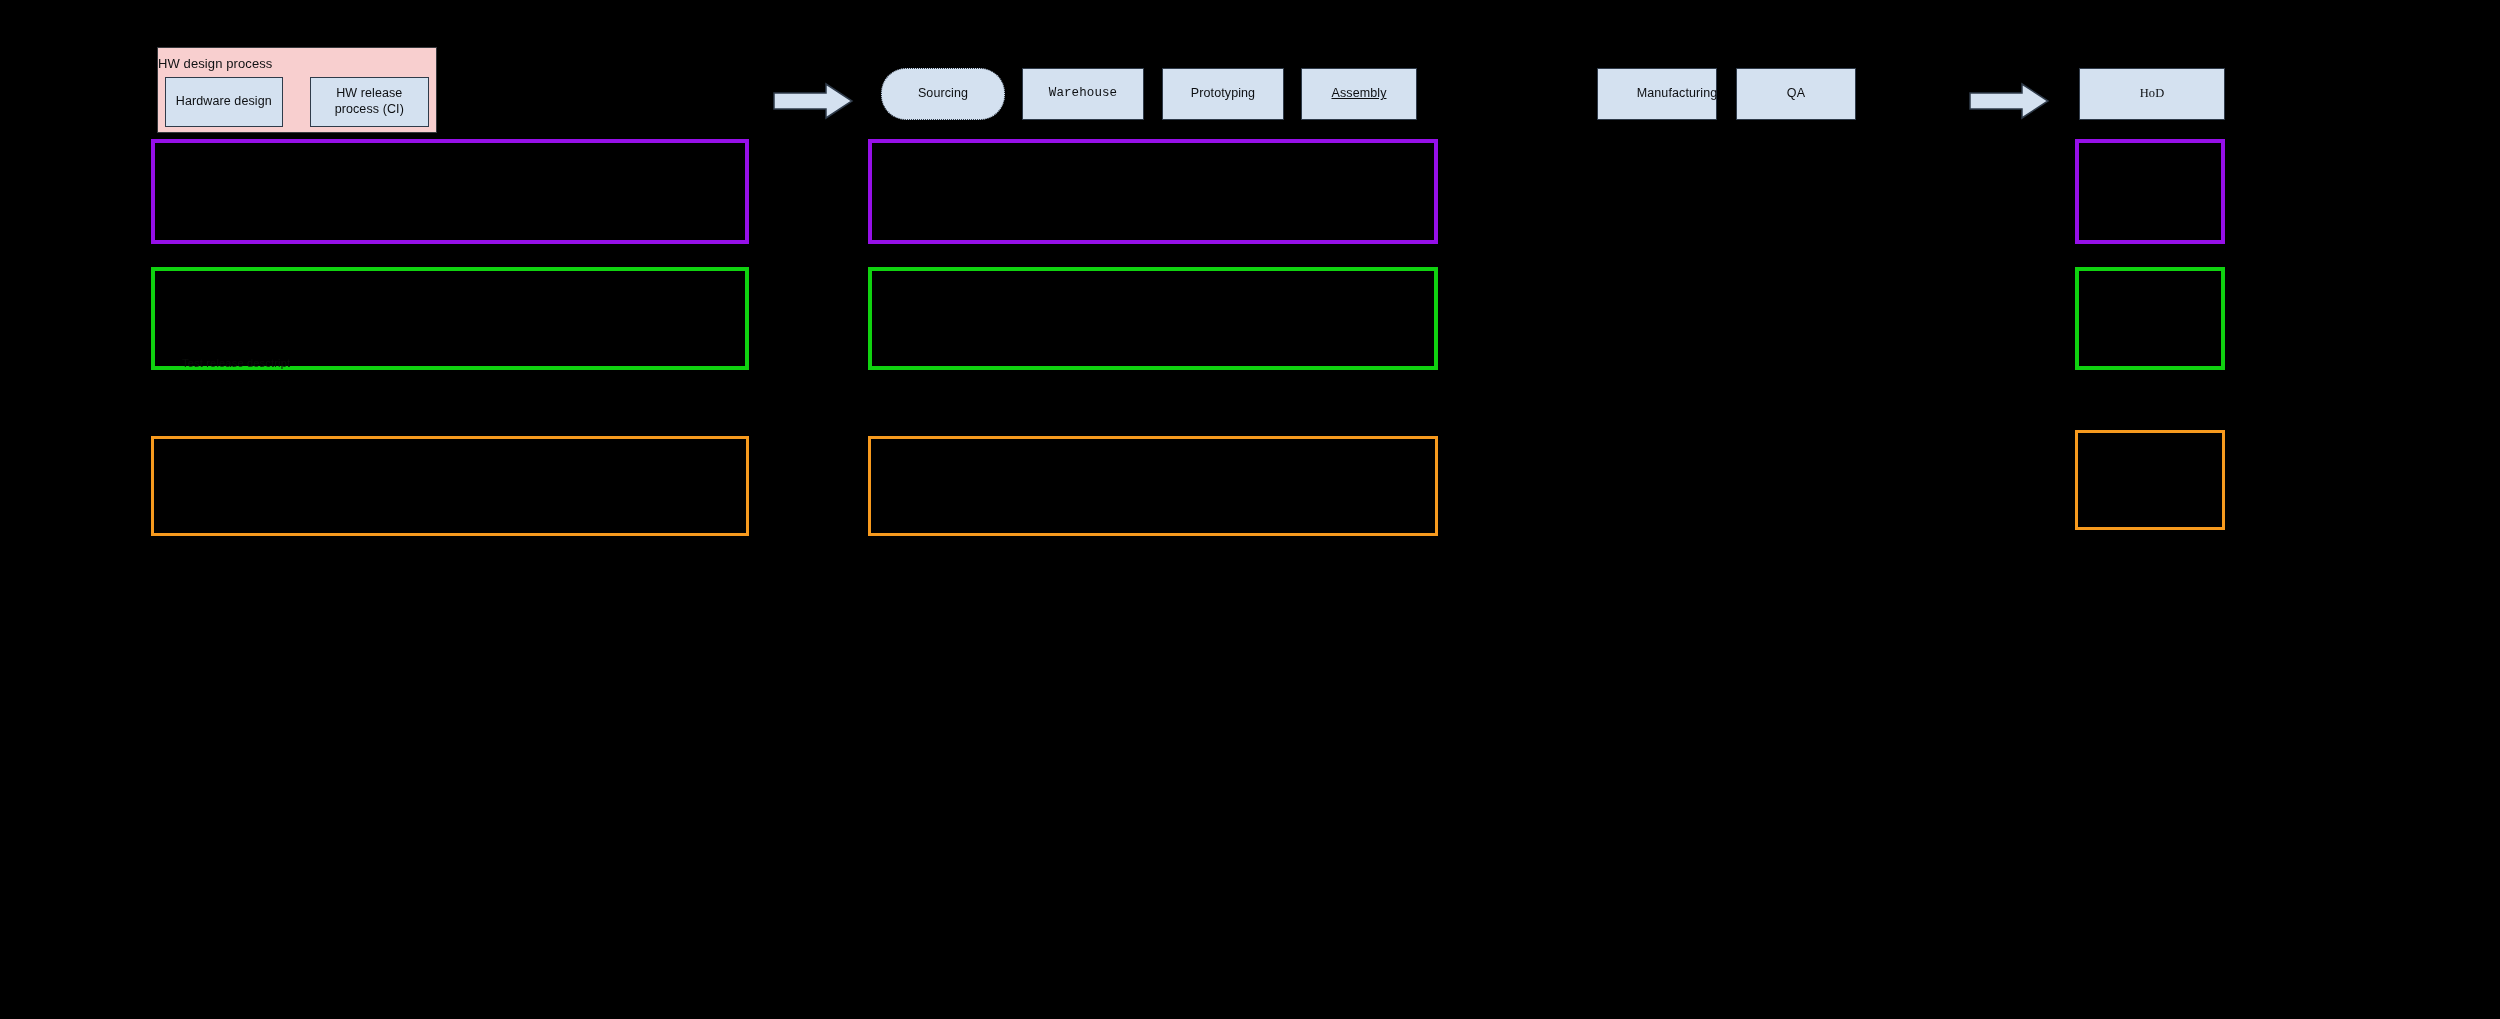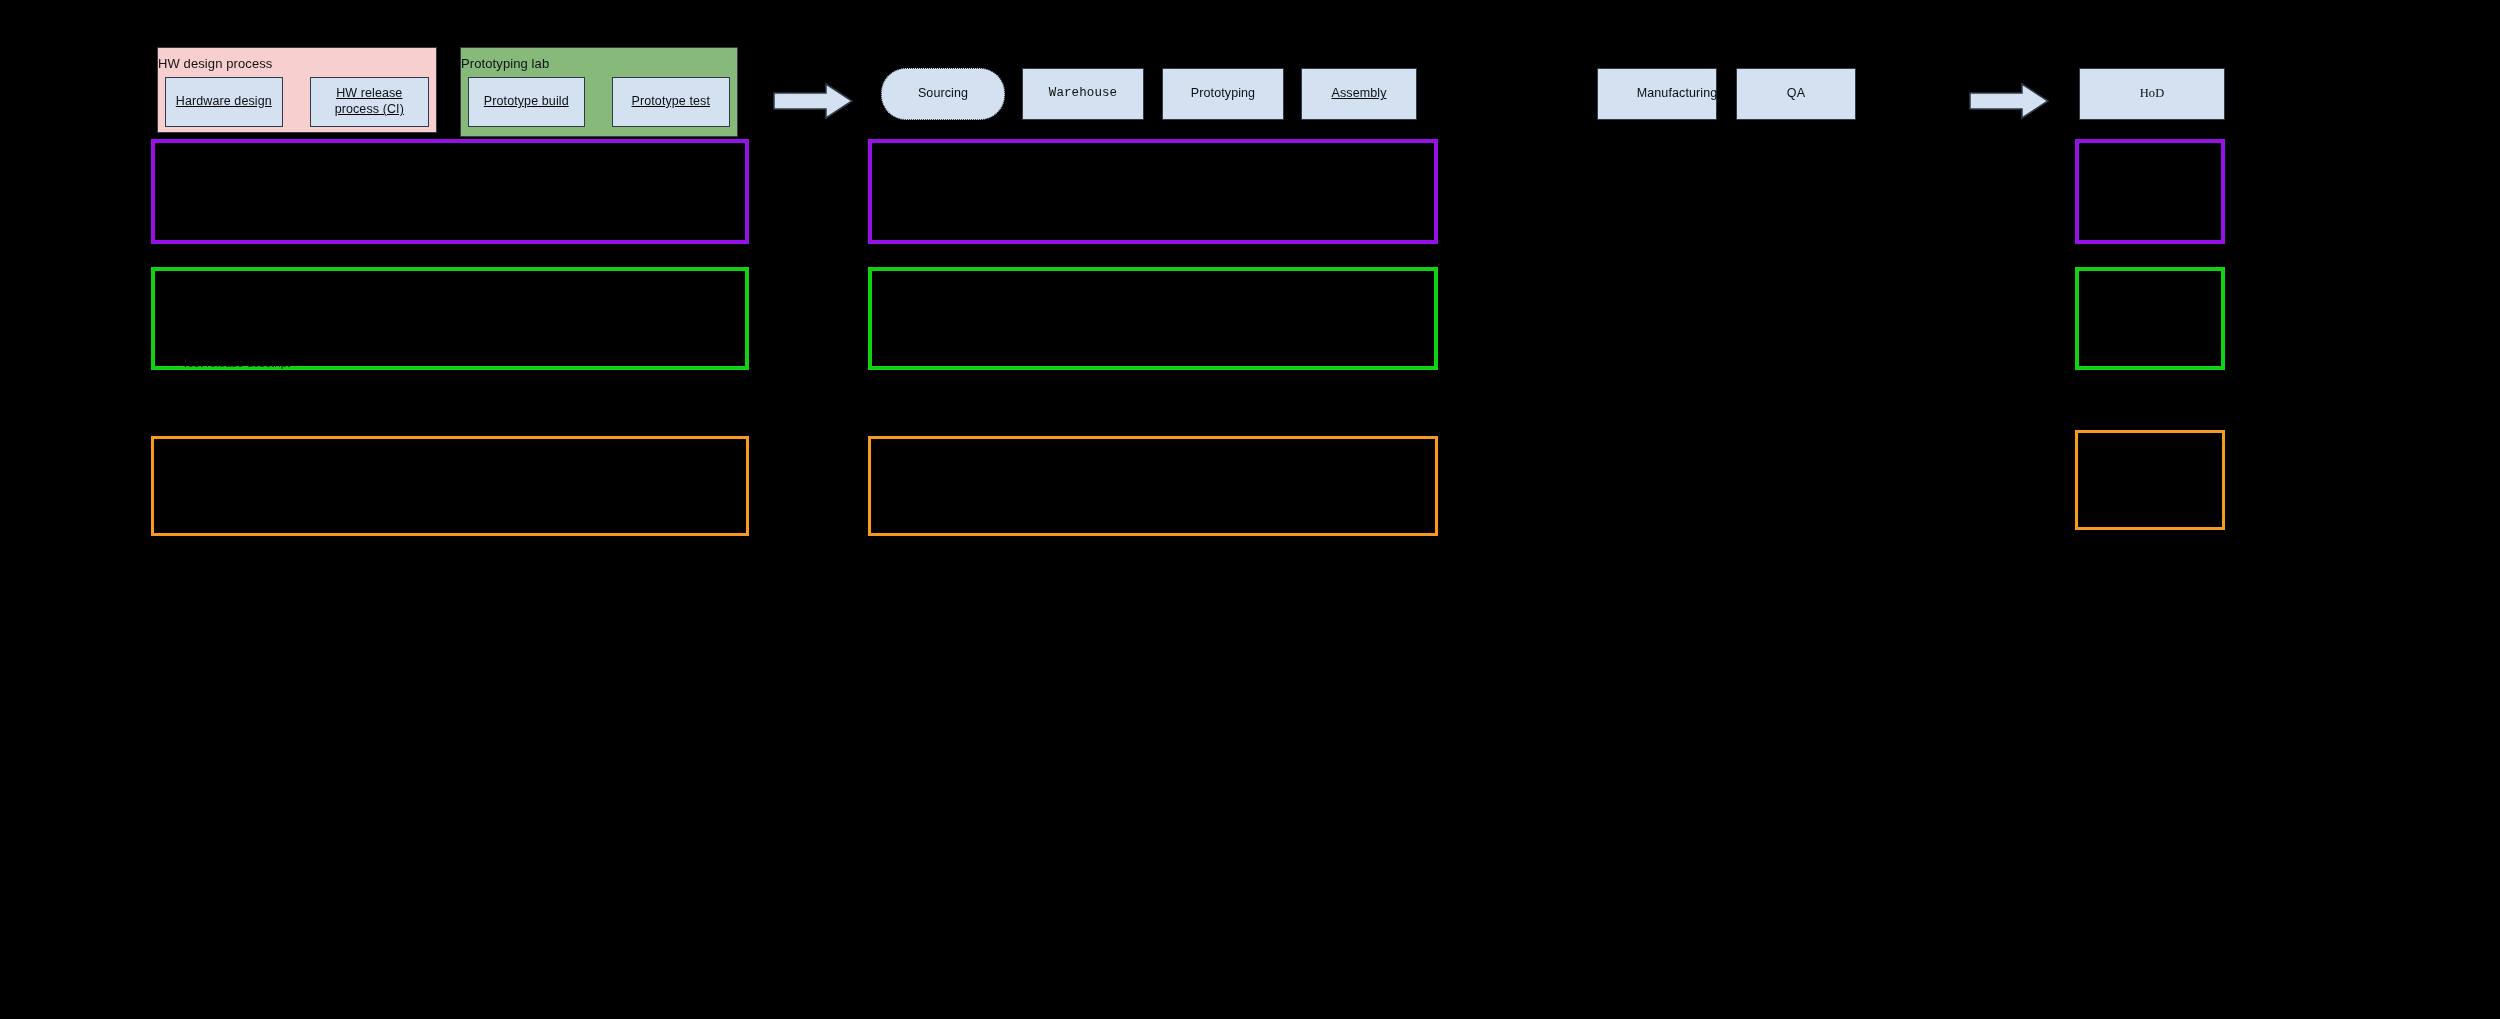--- a/index.html
+++ b/index.html
@@ -50,21 +50,20 @@
 
   .group-inner {
     flex: 1;
     width: 100%;
     display: flex;
     align-items: flex-start;
     justify-content: space-between;
     padding: 0 7px 9px 7px;
     box-sizing: border-box;
     gap: 27px;
-    text-decoration: underline;
   }
 
   
   .pbox {
     background: #d4e1f0;
     border: 1px solid #2f3b4a;
     box-sizing: border-box;
     display: flex;
     align-items: center;
     justify-content: center;
@@ -118,27 +117,20 @@
 <div id="canvas">
 
   <div class="group-box pink" style="left:157px; top:47px; width:280px; height:86px;">
     <div class="group-title">HW design process</div>
     <div class="group-inner">
       <div class="pbox" style="width:124px;">Hardware design</div>
       <div class="pbox" style="width:126px;">HW release process (CI)</div>
     </div>
   </div>
 
-  <div class="group-box green" style="left:460px; top:47px; width:278px; height:90px;">
-    <div class="group-title">Prototyping lab</div>
-    <div class="group-inner">
-      <div class="pbox" style="width:120px;">Prototype build</div>
-      <div class="pbox" style="width:122px;">Prototype test</div>
-    </div>
-  </div>
 
   <div class="arrow" style="left:772px; top:82px; width:82px; height:38px;">
     <svg width="82" height="38" viewBox="0 0 82 38">
       <polygon points="2,11 54,11 54,2 80,19 54,36 54,27 2,27" fill="#d4e1f0" stroke="#2f3b4a" stroke-width="1.5" stroke-linejoin="miter"></polygon>
     </svg>
   </div>
 
   <div class="pbox topbox dotted" style="left:881px; width:124px;">Sourcing</div>
 
   <div class="pbox topbox" style="left:1022px; width:122px;font-family:Liberation Mono, monospace;">Warehouse</div>

